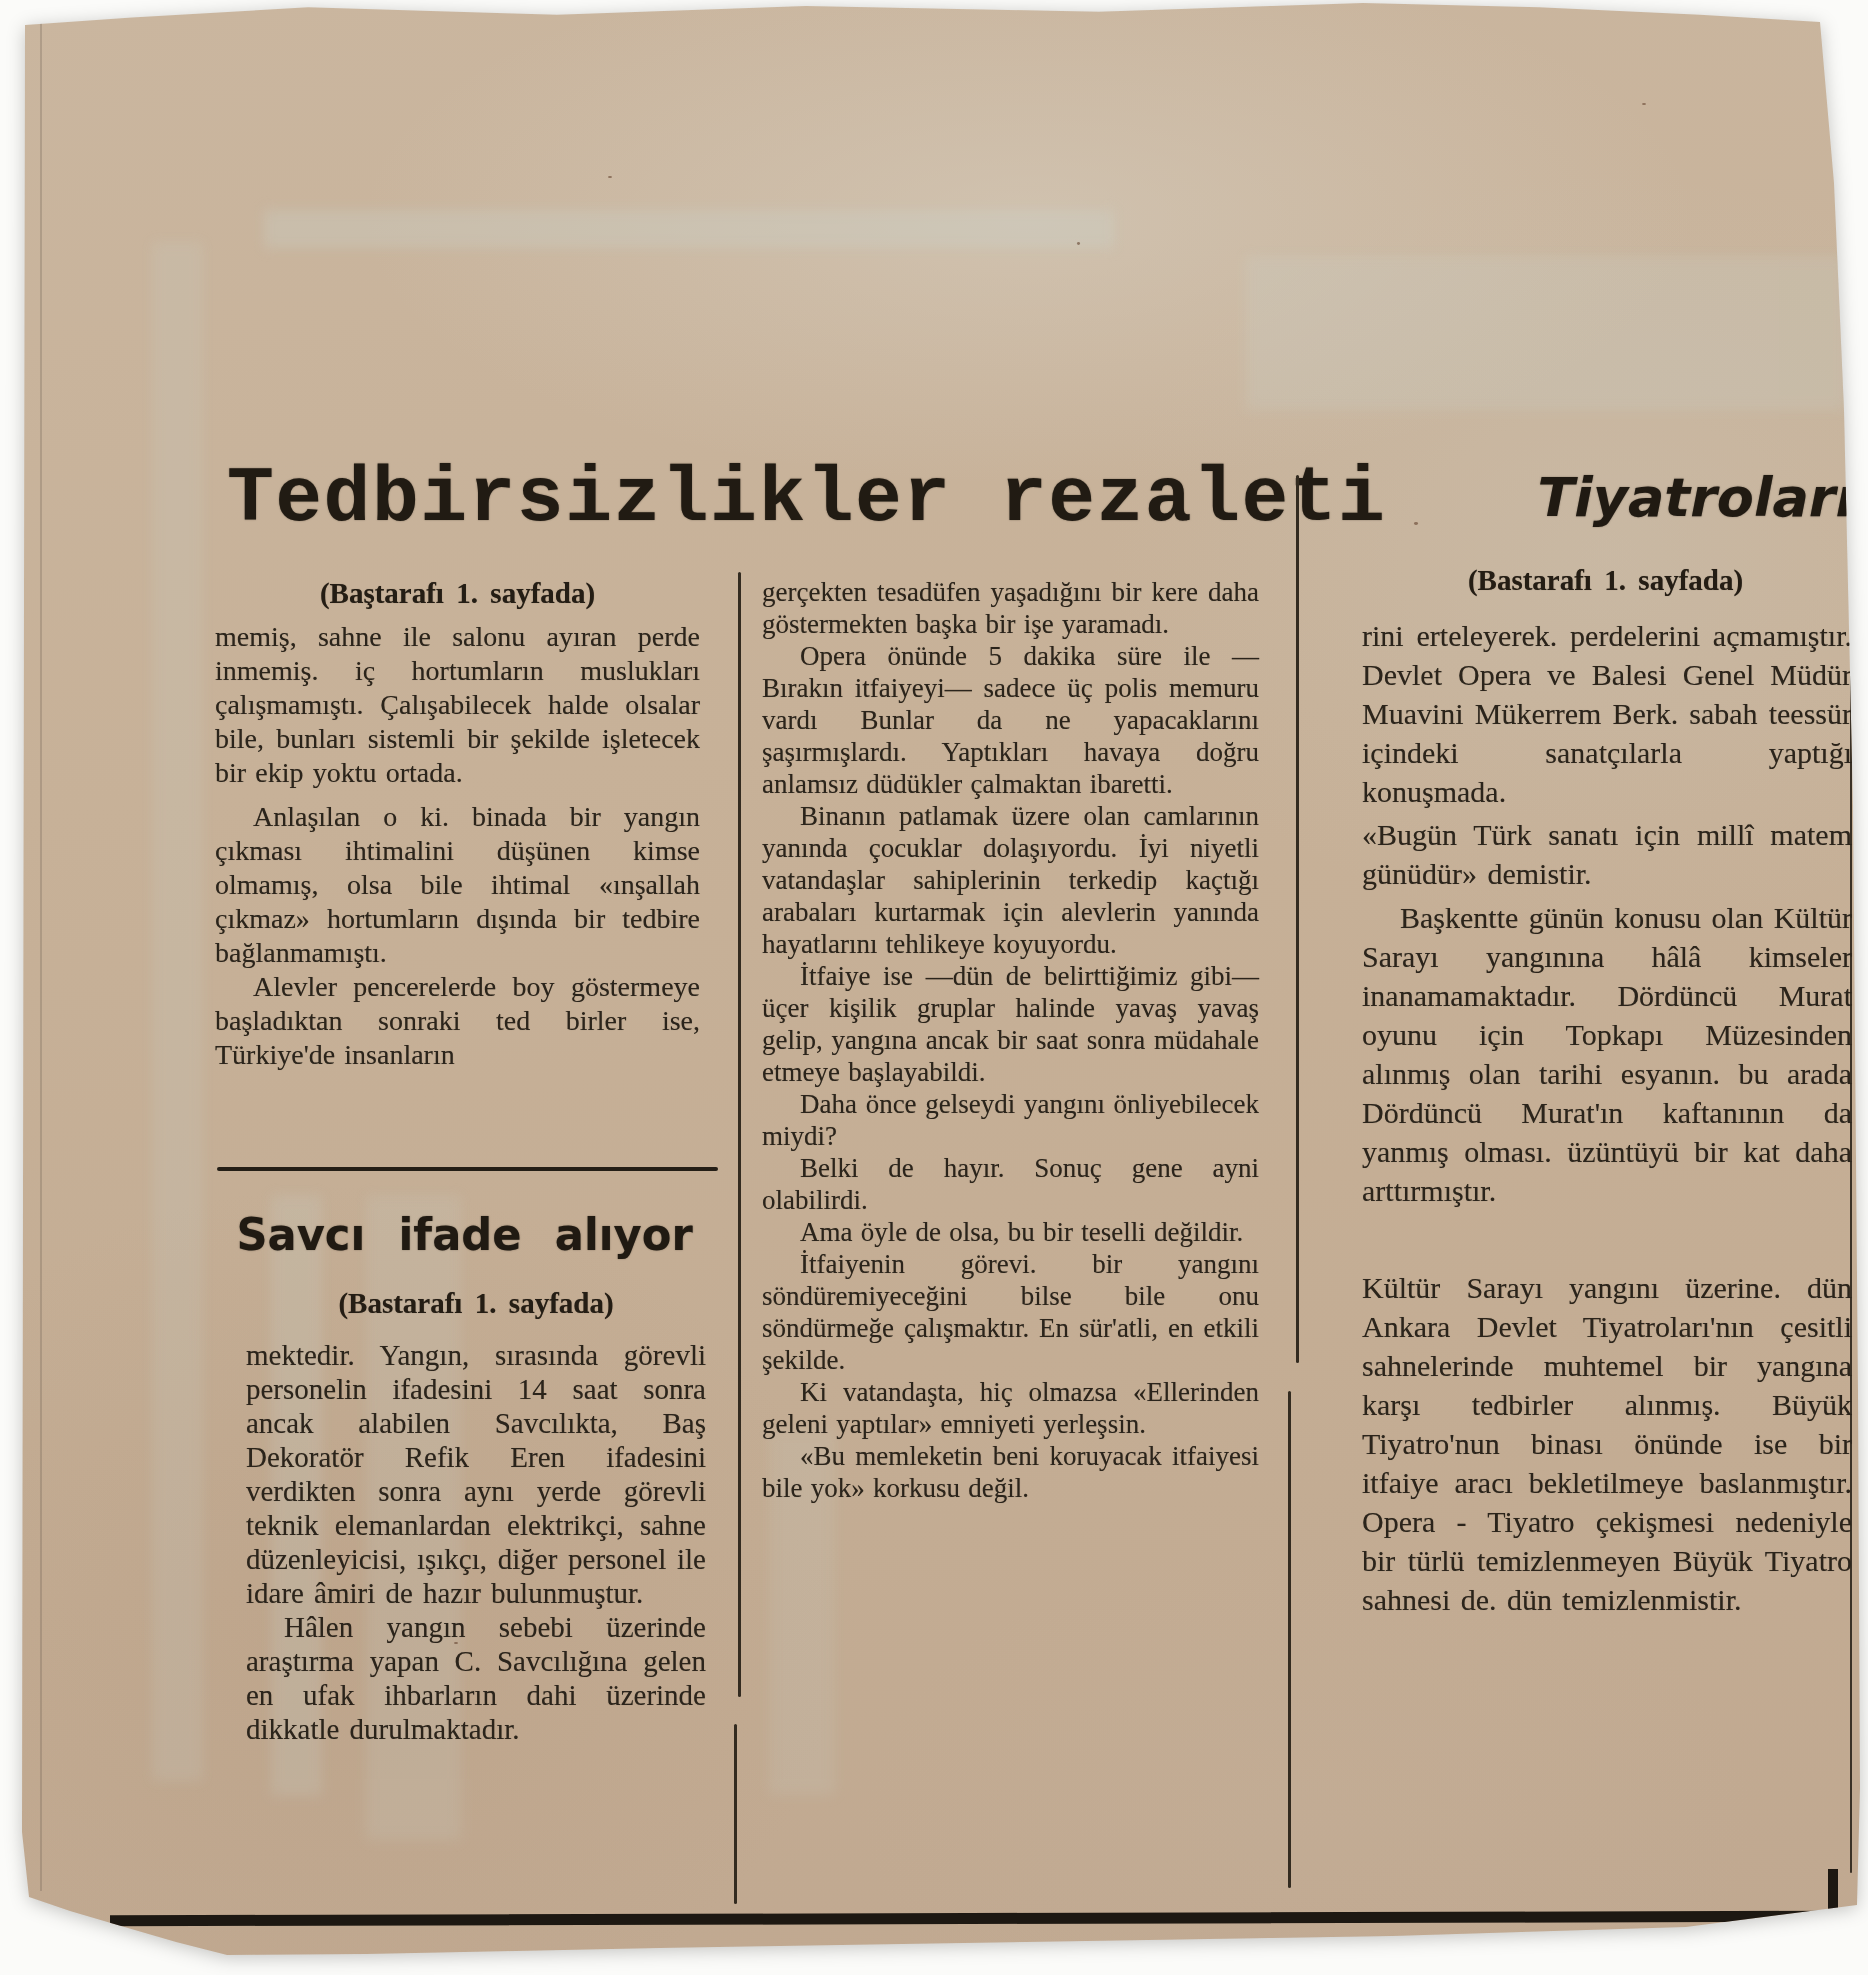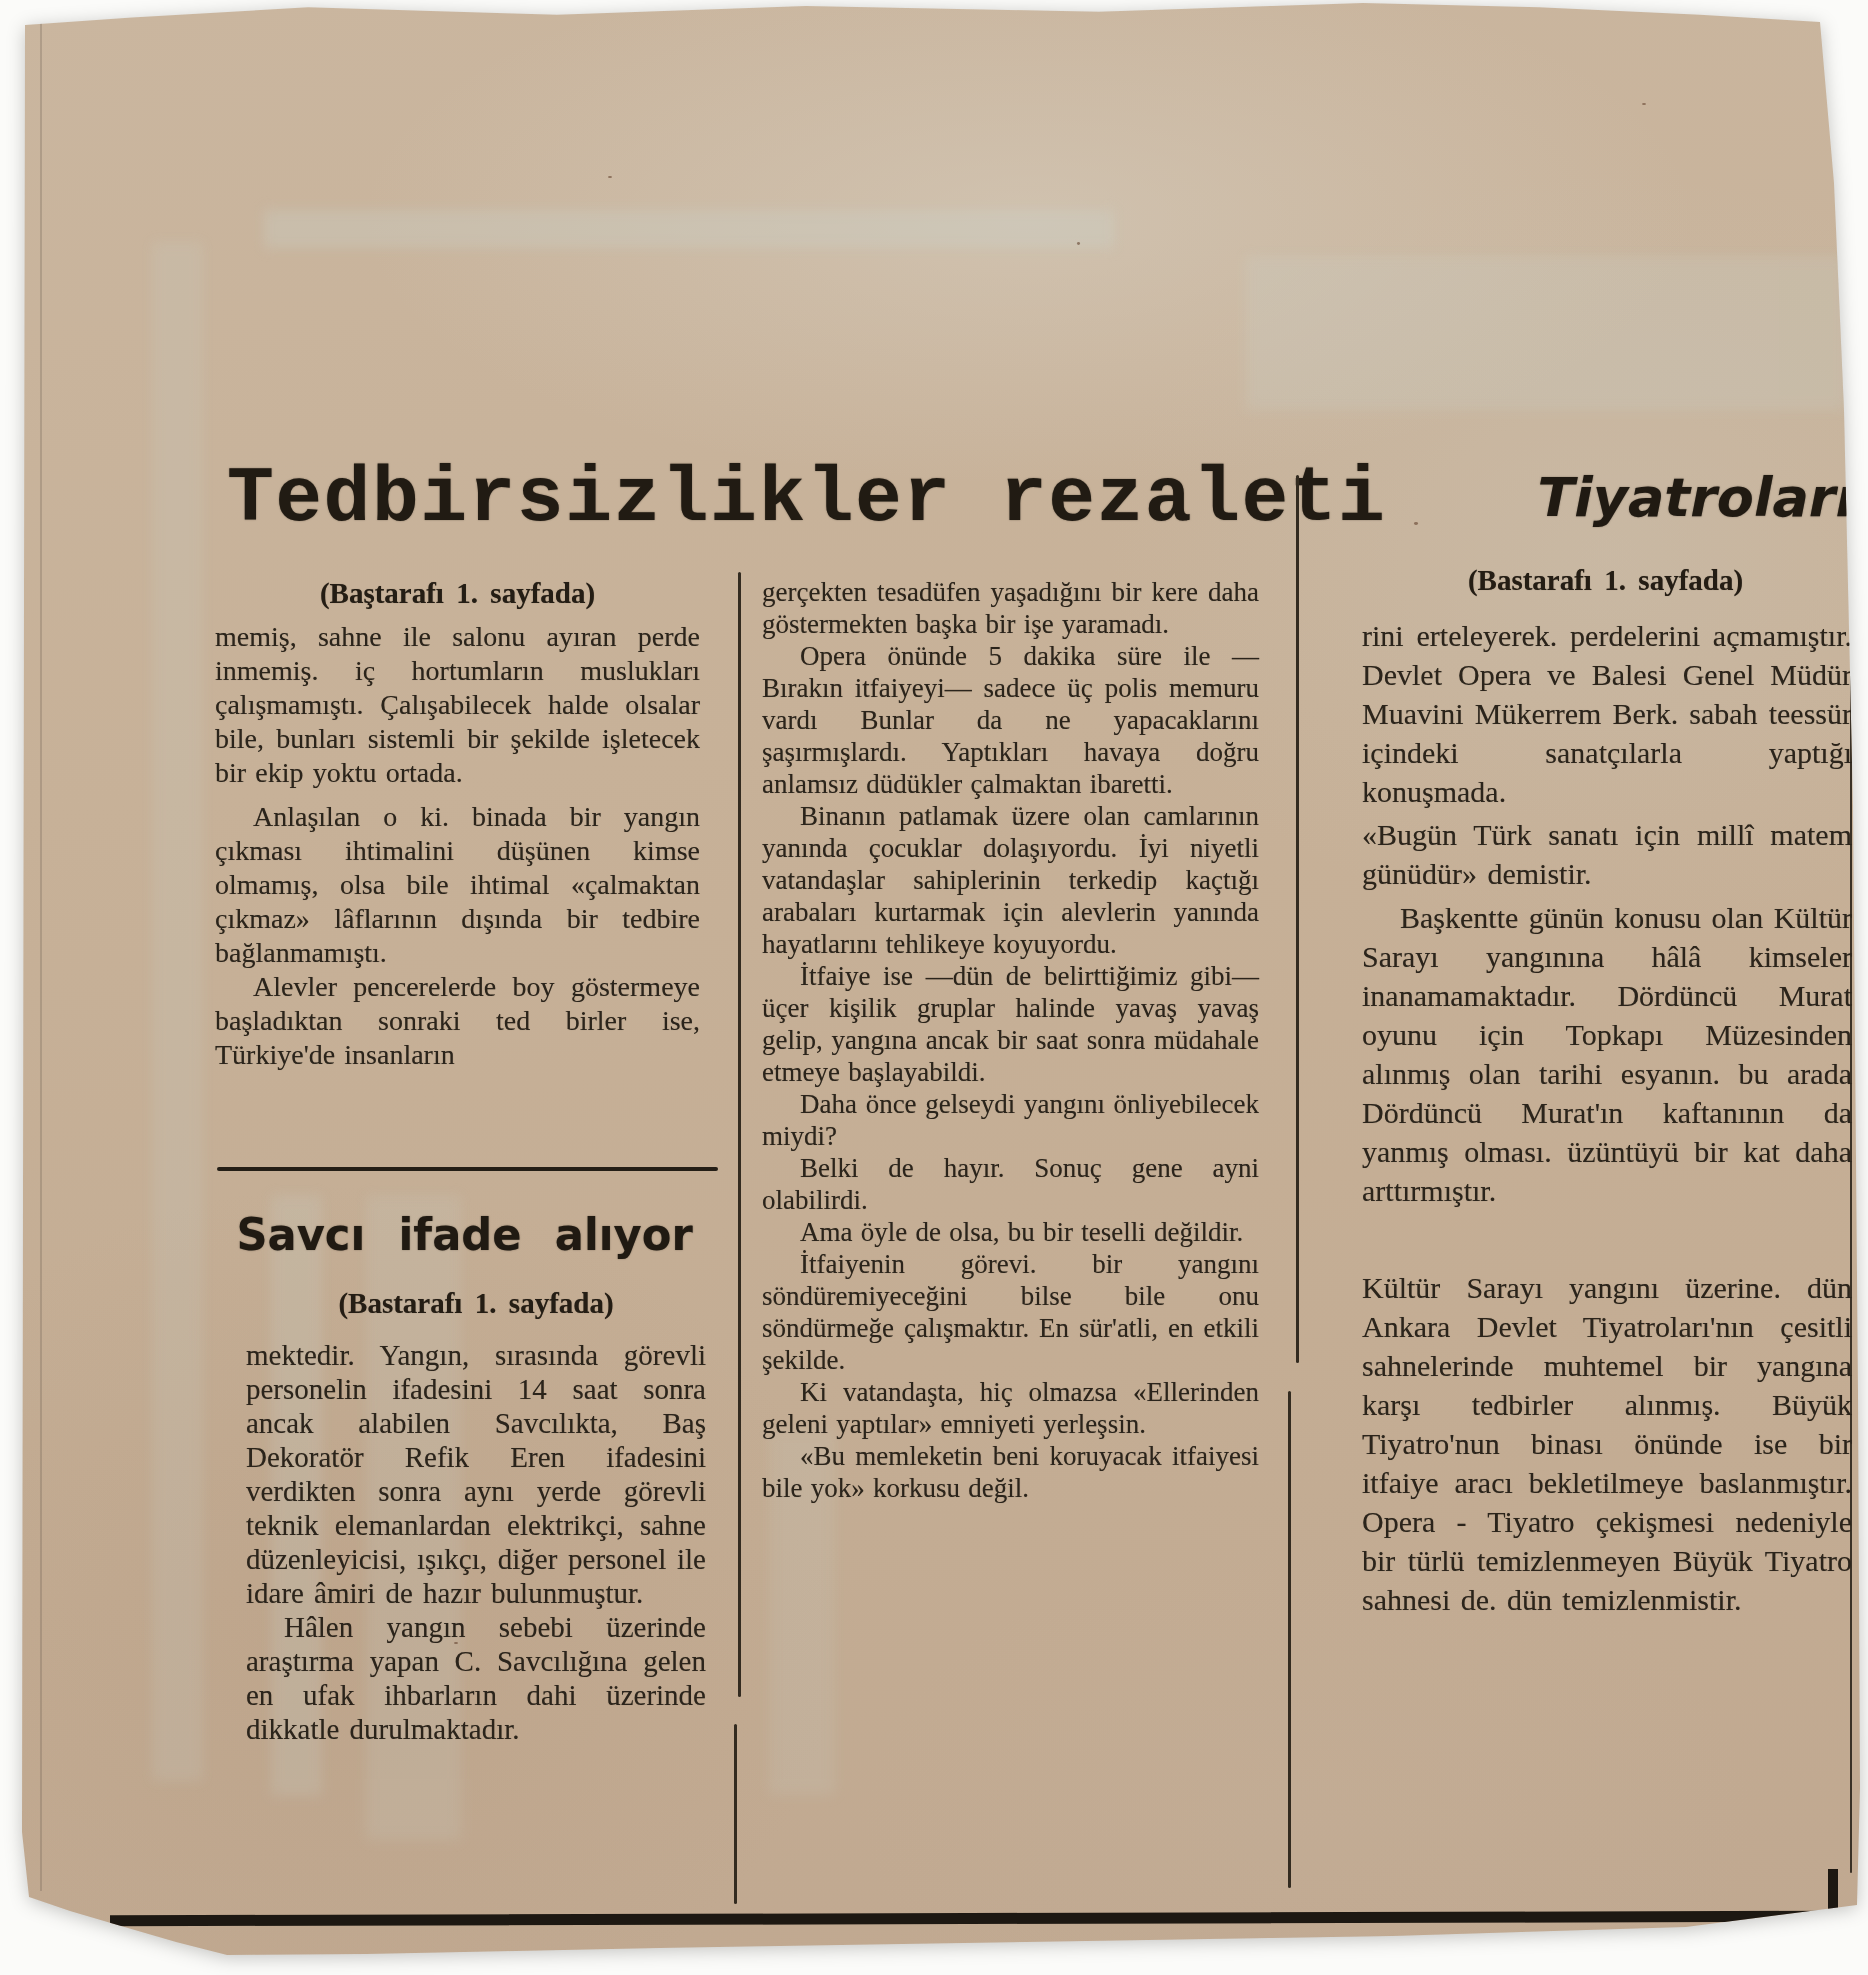--- a/index.html
+++ b/index.html
@@ -104,21 +104,21 @@
     <div class="speck" style="left:1414px;top:522px;width:3.7px;height:2.9px;"></div>
     <div class="speck" style="left:1077px;top:242px;width:2.9px;height:2.9px;"></div>
     <div class="speck" style="left:454px;top:1642px;width:3.7px;height:2.2px;"></div>
 
     <div class="headline-1 ink">Tedbirsizlikler rezaleti</div>
     <div class="headline-3">Tiyatroları</div>
 
     <div class="subhead sub-1">(Baştarafı 1. sayfada)</div>
     <div class="bodycol col-1">
       <p>memiş, sahne ile salonu ayıran perde inmemiş. iç hortumların muslukları çalışmamıştı. Çalışabilecek halde olsalar bile, bunları sistemli bir şekilde işletecek bir ekip yoktu ortada.</p>
-      <p class="ind" style="margin-top:10.3px;">Anlaşılan o ki. binada bir yangın çıkması ihtimalini düşünen kimse olmamış, olsa bile ihtimal «çalmaktan çıkmaz» lâflarının dışında bir tedbire bağlanmamıştı.</p>
+      <p class="ind" style="margin-top:10.3px;">Anlaşılan o ki. binada bir yangın çıkması ihtimalini düşünen kimse olmamış, olsa bile ihtimal «ınşallah çıkmaz» hortumların dışında bir tedbire bağlanmamıştı.</p>
       <p class="ind">Alevler pencerelerde boy göstermeye başladıktan sonraki ted birler ise, Türkiye'de insanların</p>
     </div>
 
     <div class="hrule-1"></div>
 
     <div class="headline-2">Savcı ifade alıyor</div>
     <div class="subhead sub-2">(Bastarafı 1. sayfada)</div>
     <div class="bodycol col-1b">
       <p>mektedir. Yangın, sırasında görevli personelin ifadesini 14 saat sonra ancak alabilen Savcılıkta, Baş Dekoratör Refik Eren ifadesini verdikten sonra aynı yerde görevli teknik elemanlardan elektrikçi, sahne düzenleyicisi, ışıkçı, diğer personel ile idare âmiri de hazır bulunmuştur.</p>
       <p class="ind">Hâlen yangın sebebi üzerinde araştırma yapan C. Savcılığına gelen en ufak ihbarların dahi üzerinde dikkatle durulmaktadır.</p>

